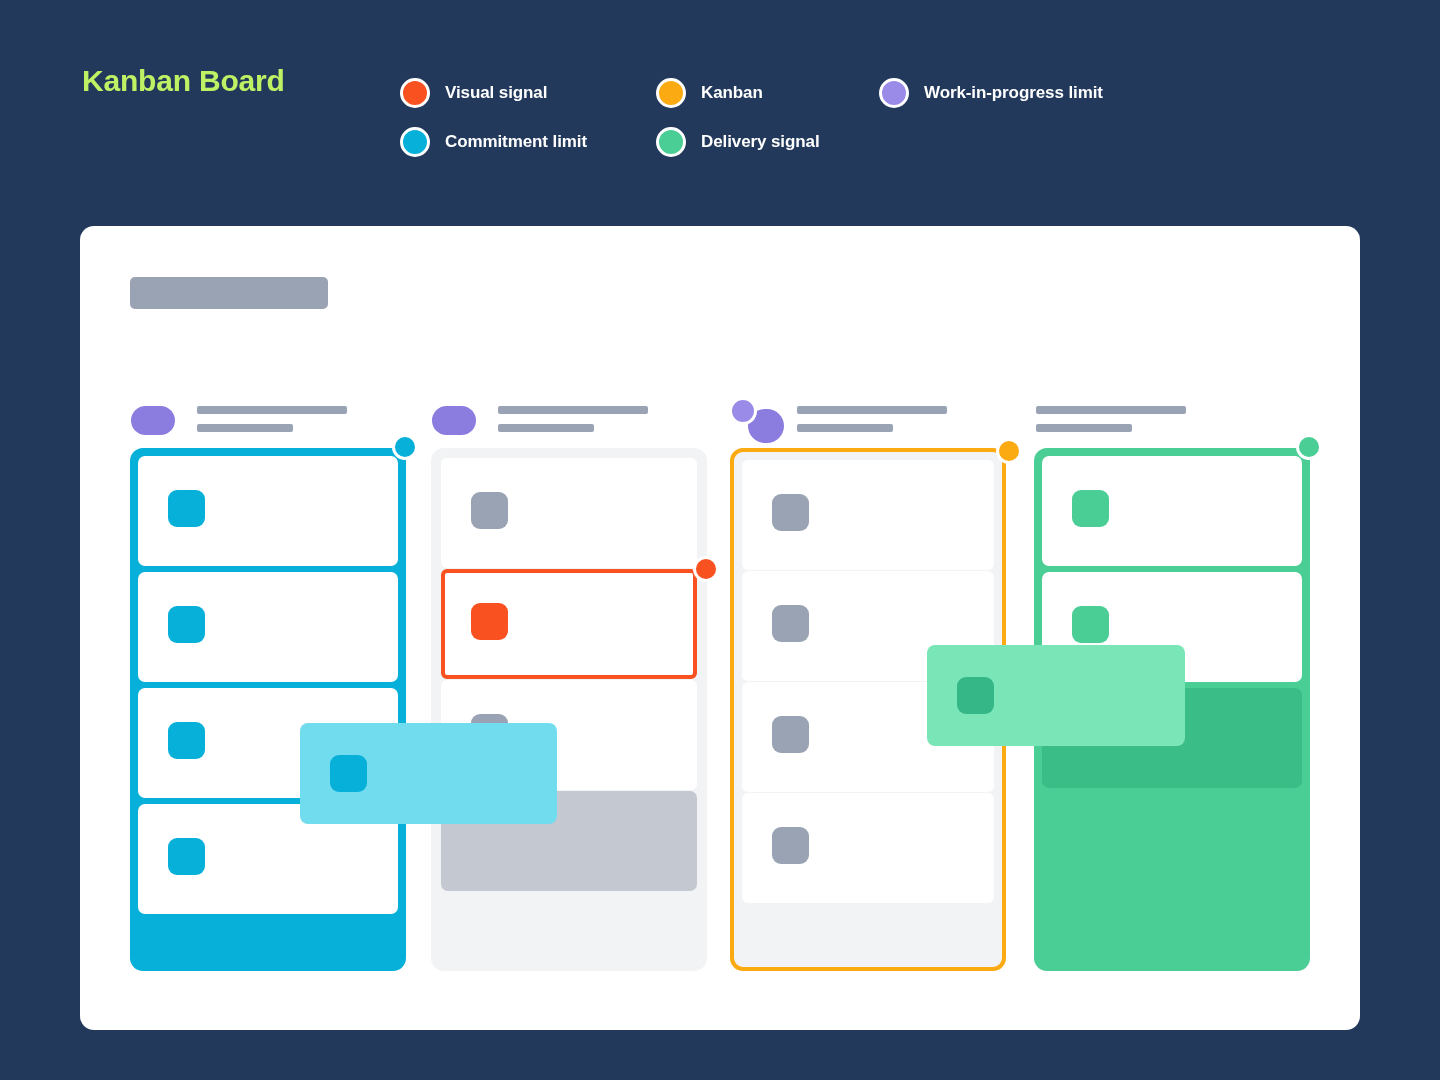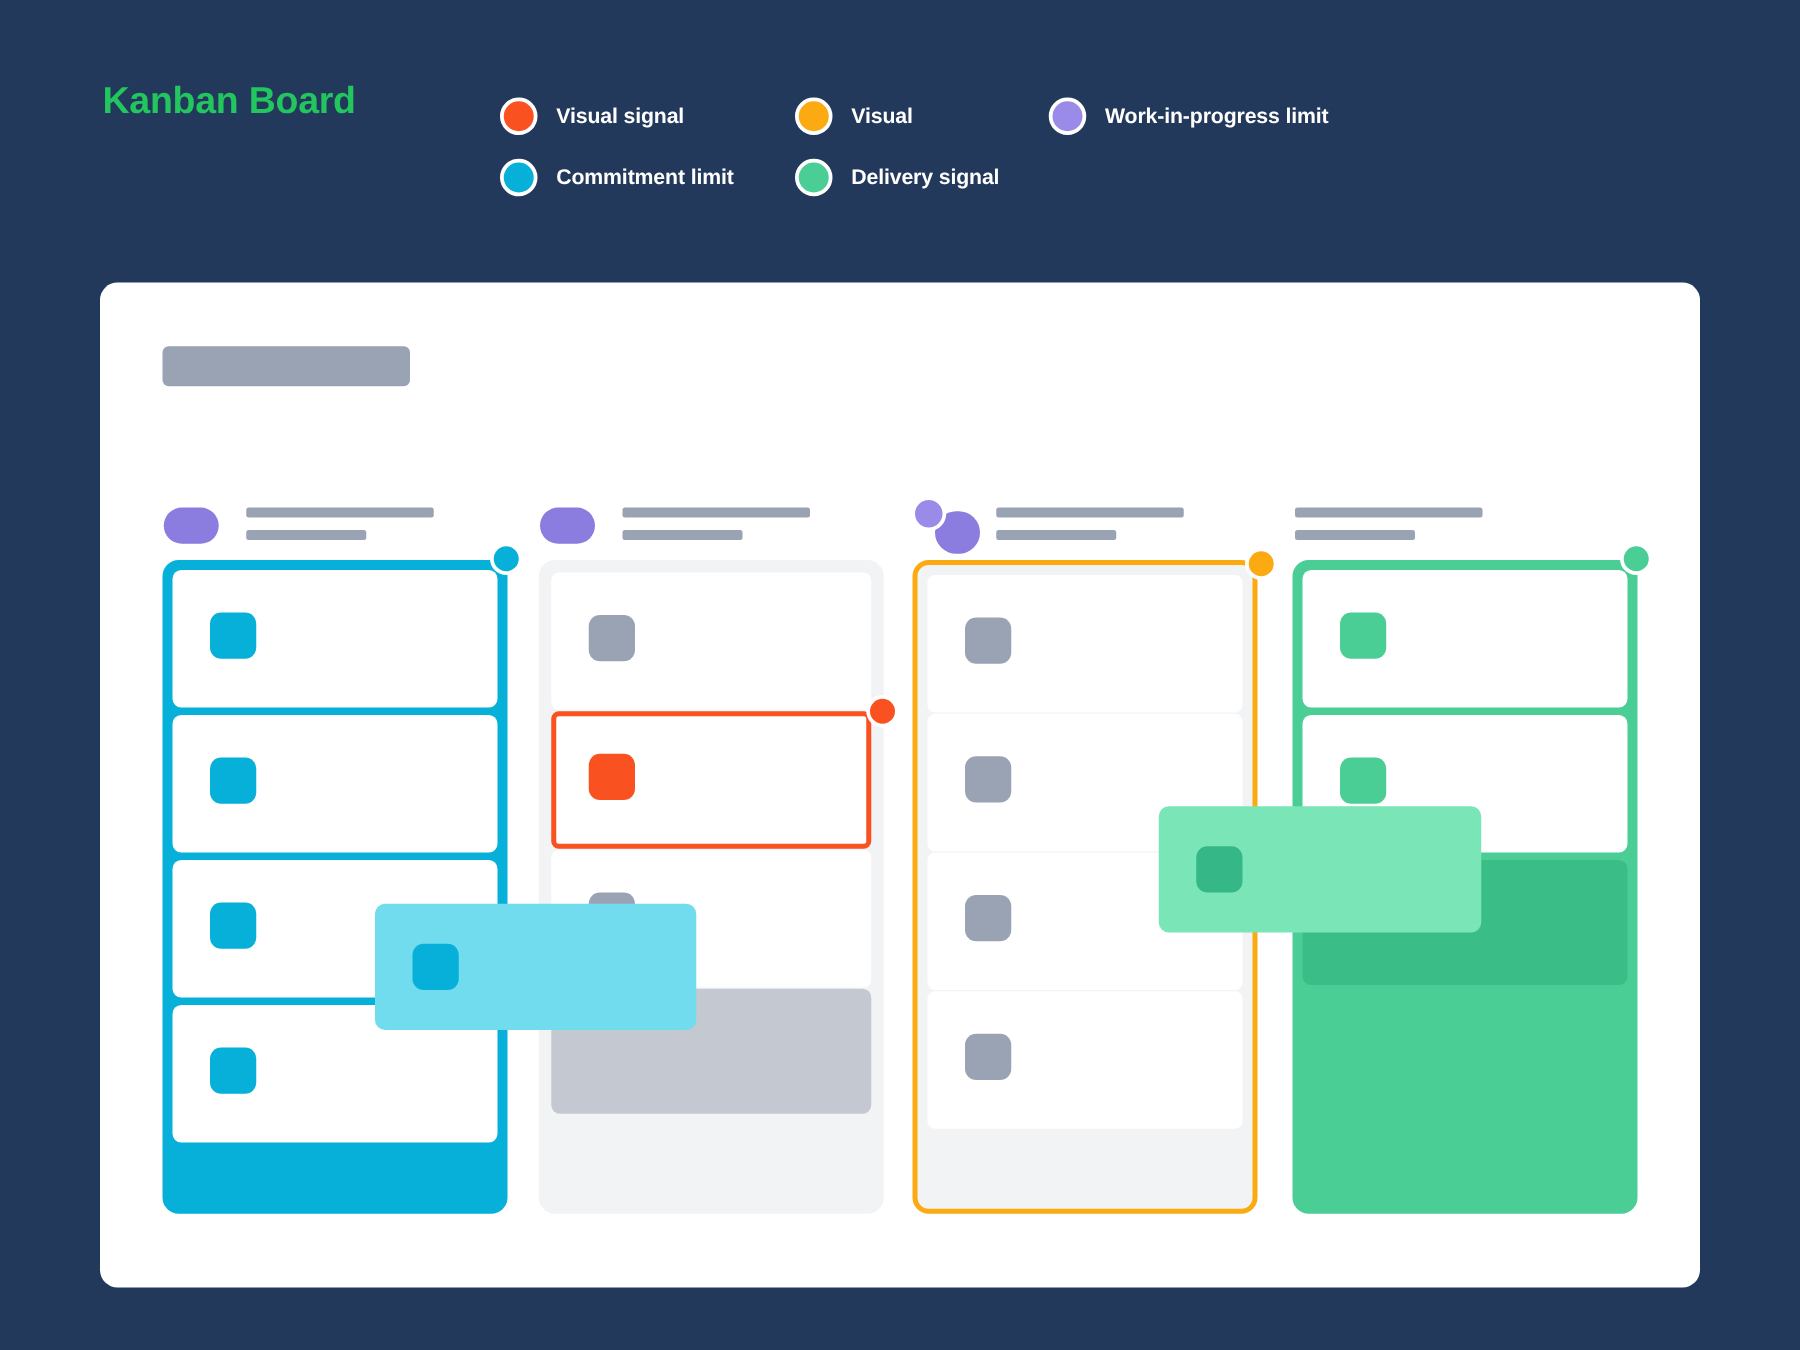--- a/index.html
+++ b/index.html
@@ -23,36 +23,37 @@
     width: 1440px;
     height: 200px;
   }
 
   #page-title {
     position: absolute;
     left: 82px;
     top: 64px;
     font-size: 30px;
     font-weight: 700;
-    color: #22c55e;
+    color: #bef264;
     letter-spacing: -0.2px;
     white-space: nowrap;
   }
 
   #legend {
     position: absolute;
     left: 400px;
     top: 68px;
     width: 760px;
   }
 
   .legend-row {
     display: flex;
     align-items: center;
     height: 49px;
+    gap: 20px;
   }
 
   .legend-item {
     display: flex;
     align-items: center;
     white-space: nowrap;
   }
 
   .legend-item.col-1 { width: 236px; }
   .legend-item.col-2 { width: 203px; }
@@ -271,21 +272,21 @@
 
   <div id="legend">
 
     <div class="legend-row">
       <div class="legend-item col-1">
         <div class="legend-dot" style="background:#f9511f"></div>
         <div class="legend-label">Visual signal</div>
       </div>
       <div class="legend-item col-2">
         <div class="legend-dot" style="background:#fbaa12"></div>
-        <div class="legend-label">Visual</div>
+        <div class="legend-label">Kanban</div>
       </div>
       <div class="legend-item col-3">
         <div class="legend-dot" style="background:#9b8be8"></div>
         <div class="legend-label">Work-in-progress limit</div>
       </div>
     </div>
 
     <div class="legend-row">
       <div class="legend-item col-1">
         <div class="legend-dot" style="background:#06b0d9"></div>

